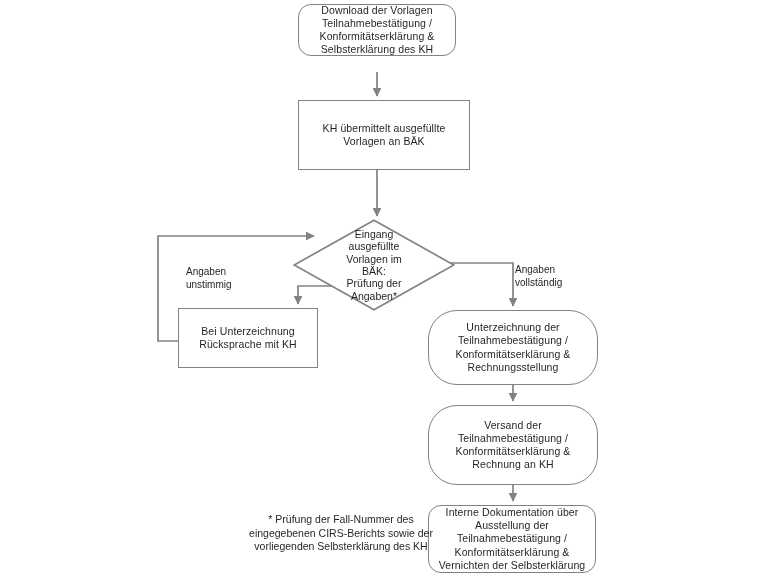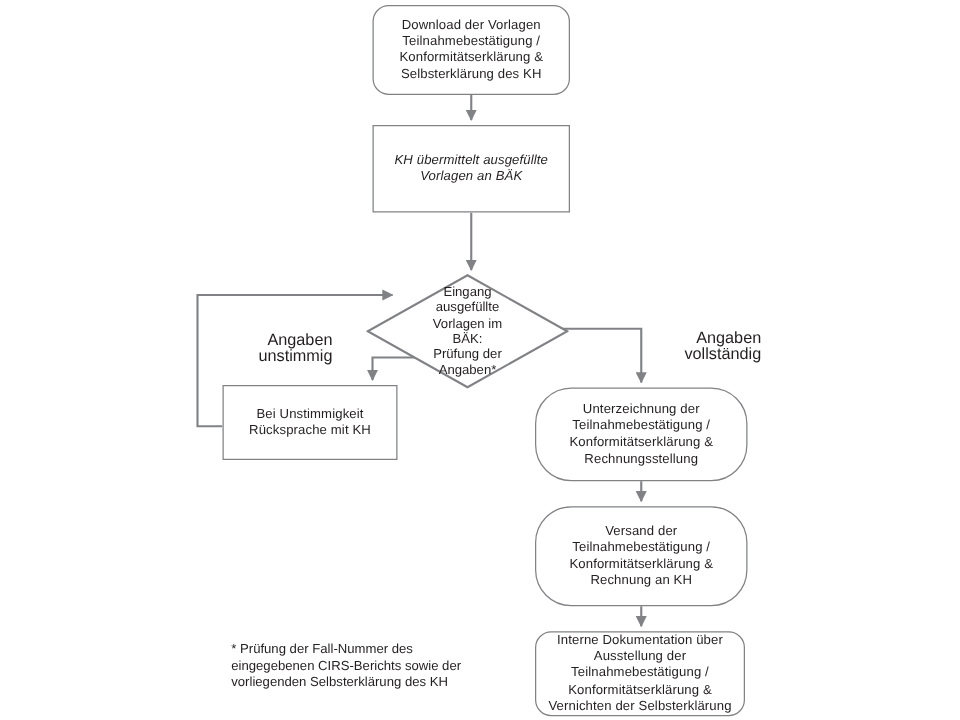--- a/index.html
+++ b/index.html
@@ -72,33 +72,34 @@
   }
   .diamond-text span {
     display: block;
     font-size: 10.5px;
     line-height: 12.4px;
     white-space: pre-line;
     color: #231f20;
   }
   .edge-label {
     position: absolute;
-    font-size: 13px;
+    font-size: 10px;
     line-height: 13.2px;
-    text-align: right;
+    text-align: left;
     white-space: pre-line;
     color: #231f20;
   }
   .footnote {
     position: absolute;
     font-size: 10.5px;
     line-height: 13.6px;
     white-space: pre-line;
-    text-align: left;
-    color: #231f20;
+    text-align: center;
+    color: #231f20;
+    margin-left: 41px;
   }
 </style>
 </head>
 <body>
 
 <div id="canvas">
 
   <svg id="edges" width="768" height="576" viewBox="0 0 768 576">
     <defs>
       <marker id="arrow" viewBox="0 0 10 10" refX="9.2" refY="5" markerWidth="5.2" markerHeight="5.2" orient="auto-start-reverse">
@@ -128,48 +129,48 @@
 
     <g>
       <path d="M 513 385 L 513 401" stroke="#808285" stroke-width="1.7" fill="none" marker-end="url(#arrow)"></path>
     </g>
 
     <g>
       <path d="M 513 485 L 513 501" stroke="#808285" stroke-width="1.7" fill="none" marker-end="url(#arrow)"></path>
     </g>
   </svg>
 
-  <div class="node rounded" style="left:298px; top:4px; width:158px; height:72px;">
+  <div class="node rounded" style="left:298px; top:4px; width:158px; height:52px;">
     <span class="node-text">Download der Vorlagen
 Teilnahmebestätigung /
 Konformitätserklärung &amp;
 Selbsterklärung des KH</span>
   </div>
 
-  <div class="node" style="left:298px; top:100px; width:158px; height:70px;font-style:italic;">
+  <div class="node" style="left:298px; top:100px; width:172px; height:70px;">
     <span class="node-text">KH übermittelt ausgefüllte
 Vorlagen an BÄK</span>
   </div>
 
   <div class="diamond-wrap" style="left:293px; top:219px; width:162px; height:92px;">
     <svg width="162" height="92" viewBox="0 0 162 92">
       <polygon points="81,1.2 160.8,46 81,90.8 1.2,46" fill="#ffffff" stroke="#808285" stroke-width="1.7"></polygon>
     </svg>
     <div class="diamond-text">
       <span>Eingang
 ausgefüllte
 Vorlagen im
 BÄK:
 Prüfung der
 Angaben*</span>
     </div>
   </div>
 
   <div class="node" style="left:178px; top:308px; width:140px; height:60px;">
-    <span class="node-text">Bei Unstimmigkeit
+    <span class="node-text">Bei Unterzeichnung
 Rücksprache mit KH</span>
   </div>
 
   <div class="node" style="left:428px; top:310px; width:170px; height:75px;border-radius:29px;">
     <span class="node-text">Unterzeichnung der
 Teilnahmebestätigung /
 Konformitätserklärung &amp;
 Rechnungsstellung</span>
   </div>
 

